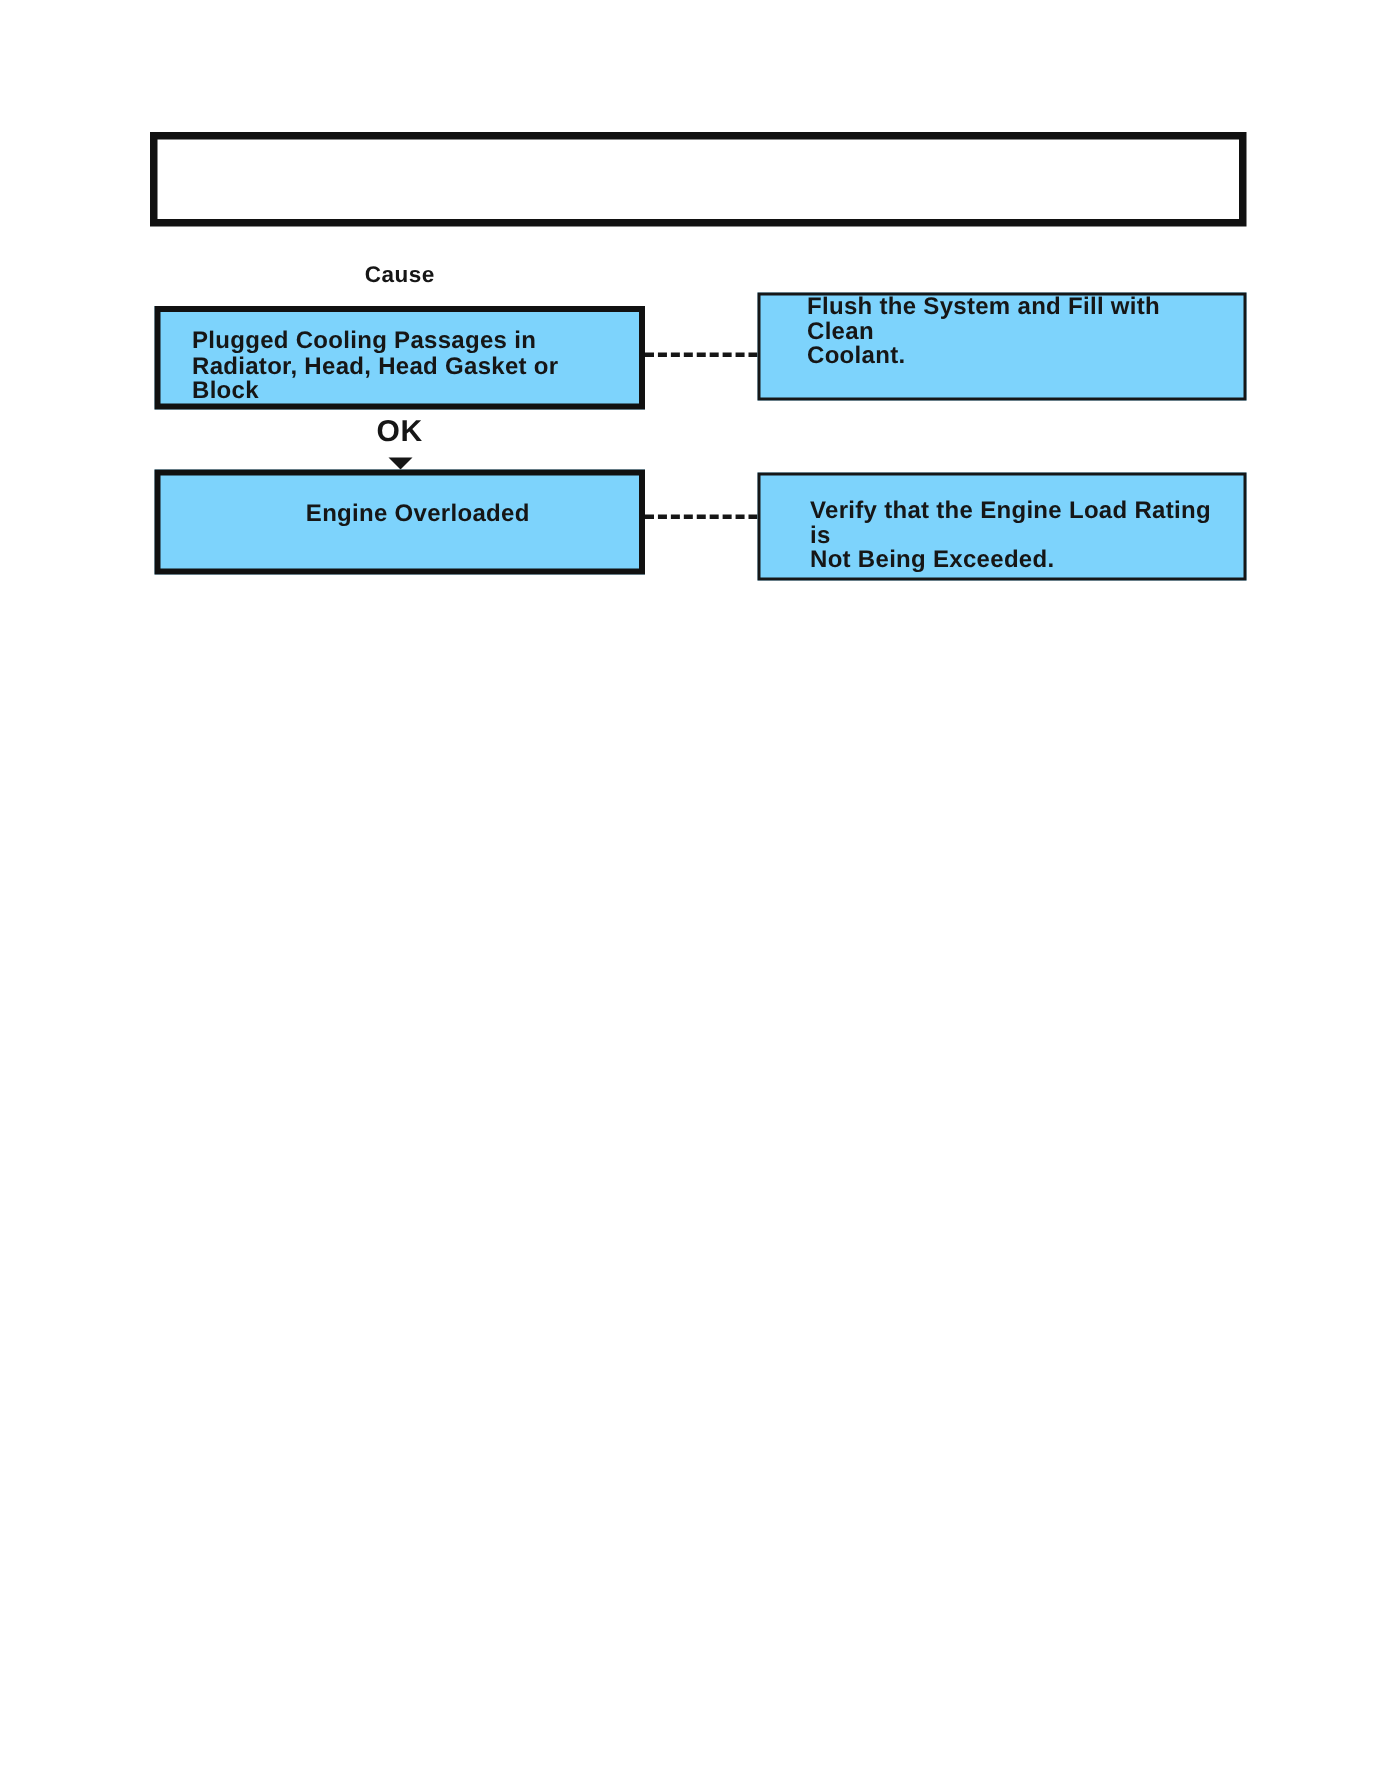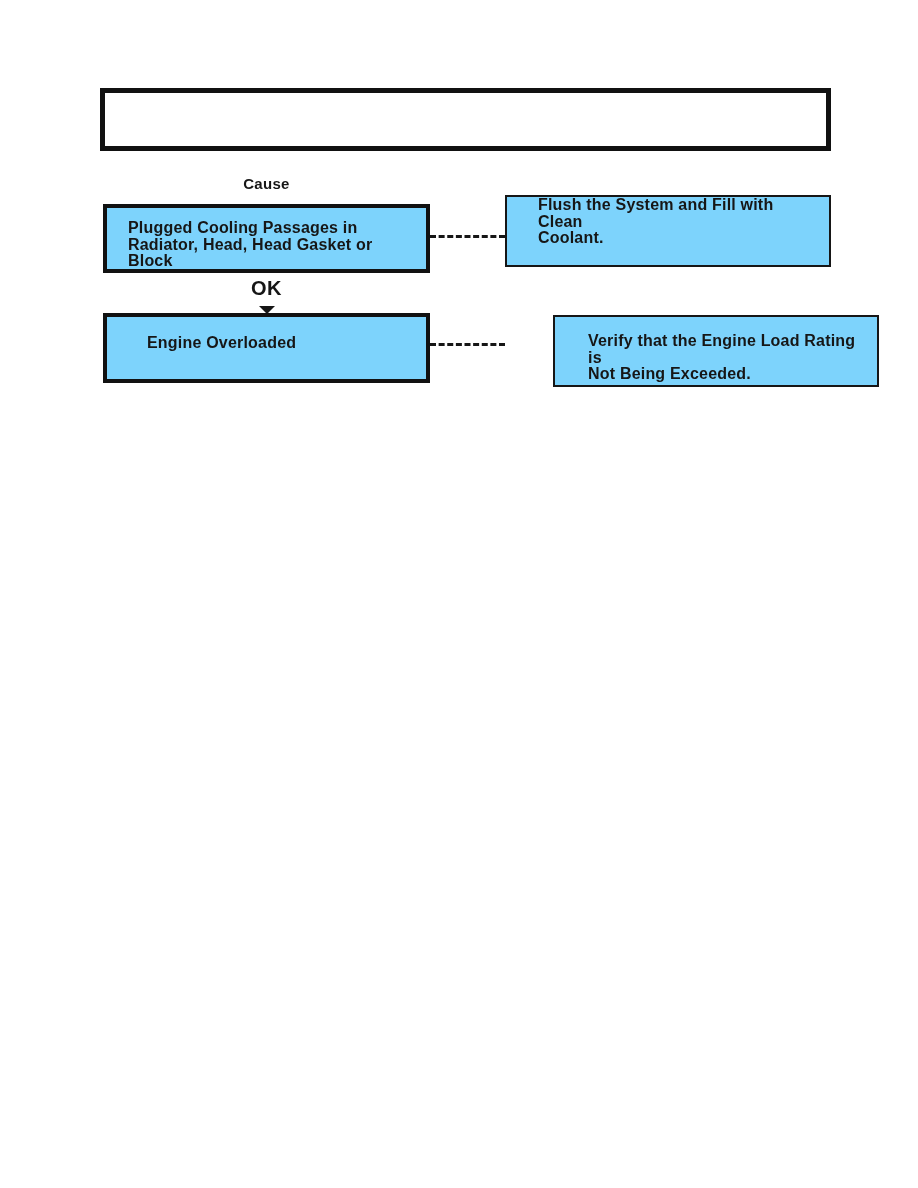--- a/index.html
+++ b/index.html
@@ -38,22 +38,22 @@
     font-weight: bold;
     letter-spacing: 0.2px;
     line-height: 16.5px;
     white-space: pre-line;
   }
   .cause-box { left: 103px; width: 327px; border: 4px solid #111111; }
   .correction-box { left: 505px; width: 326px; border: 2.5px solid #161616; }
 
   .cause-box.row1 { top: 204px; height: 69px; padding: 12px 16px 0 21px; }
   .correction-box.row1 { top: 195px; height: 72px; padding: 0 14px 0 31px; }
-  .cause-box.row2 { top: 313px; height: 70px; padding: 18px 16px 0 40px; }
-  .correction-box.row2 { top: 315px; height: 72px; padding: 16px 14px 0 33px; margin-left: 48px; }
+  .cause-box.row2 { top: 313px; height: 70px; padding: 18px 16px 0 40px; text-align: center; }
+  .correction-box.row2 { top: 315px; height: 72px; padding: 16px 14px 0 33px; }
 
   .dash-connector {
     position: absolute;
     left: 430px;
     width: 75px;
     height: 0;
     border-top: 3px dashed #161616;
   }
   .dash-connector.row1 { top: 235px; }
   .dash-connector.row2 { top: 343px; }

